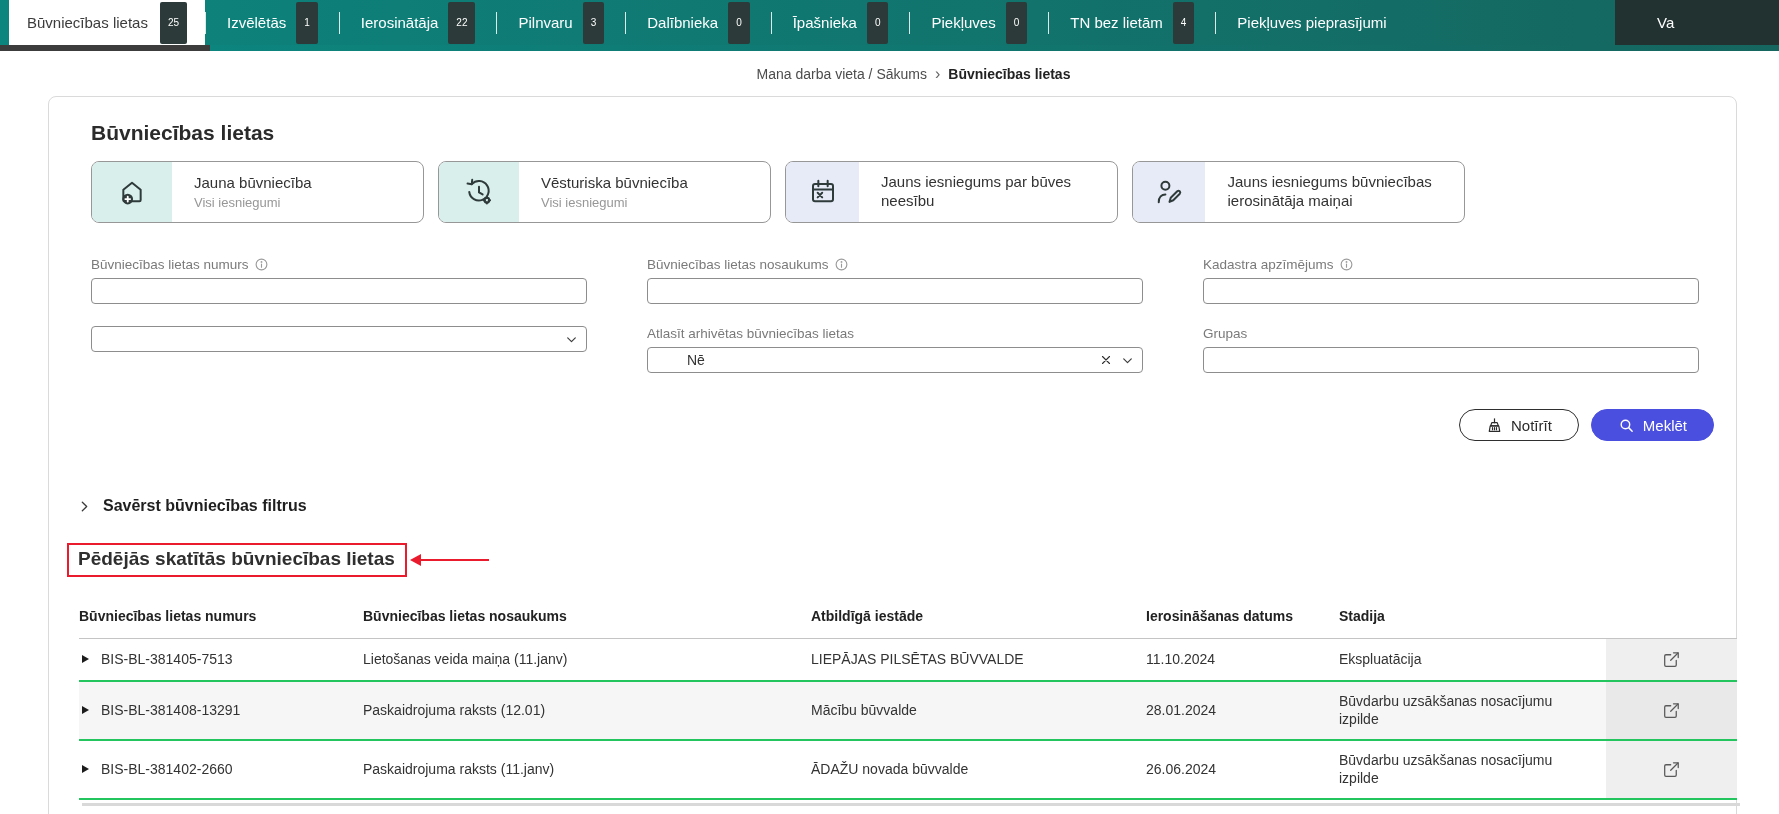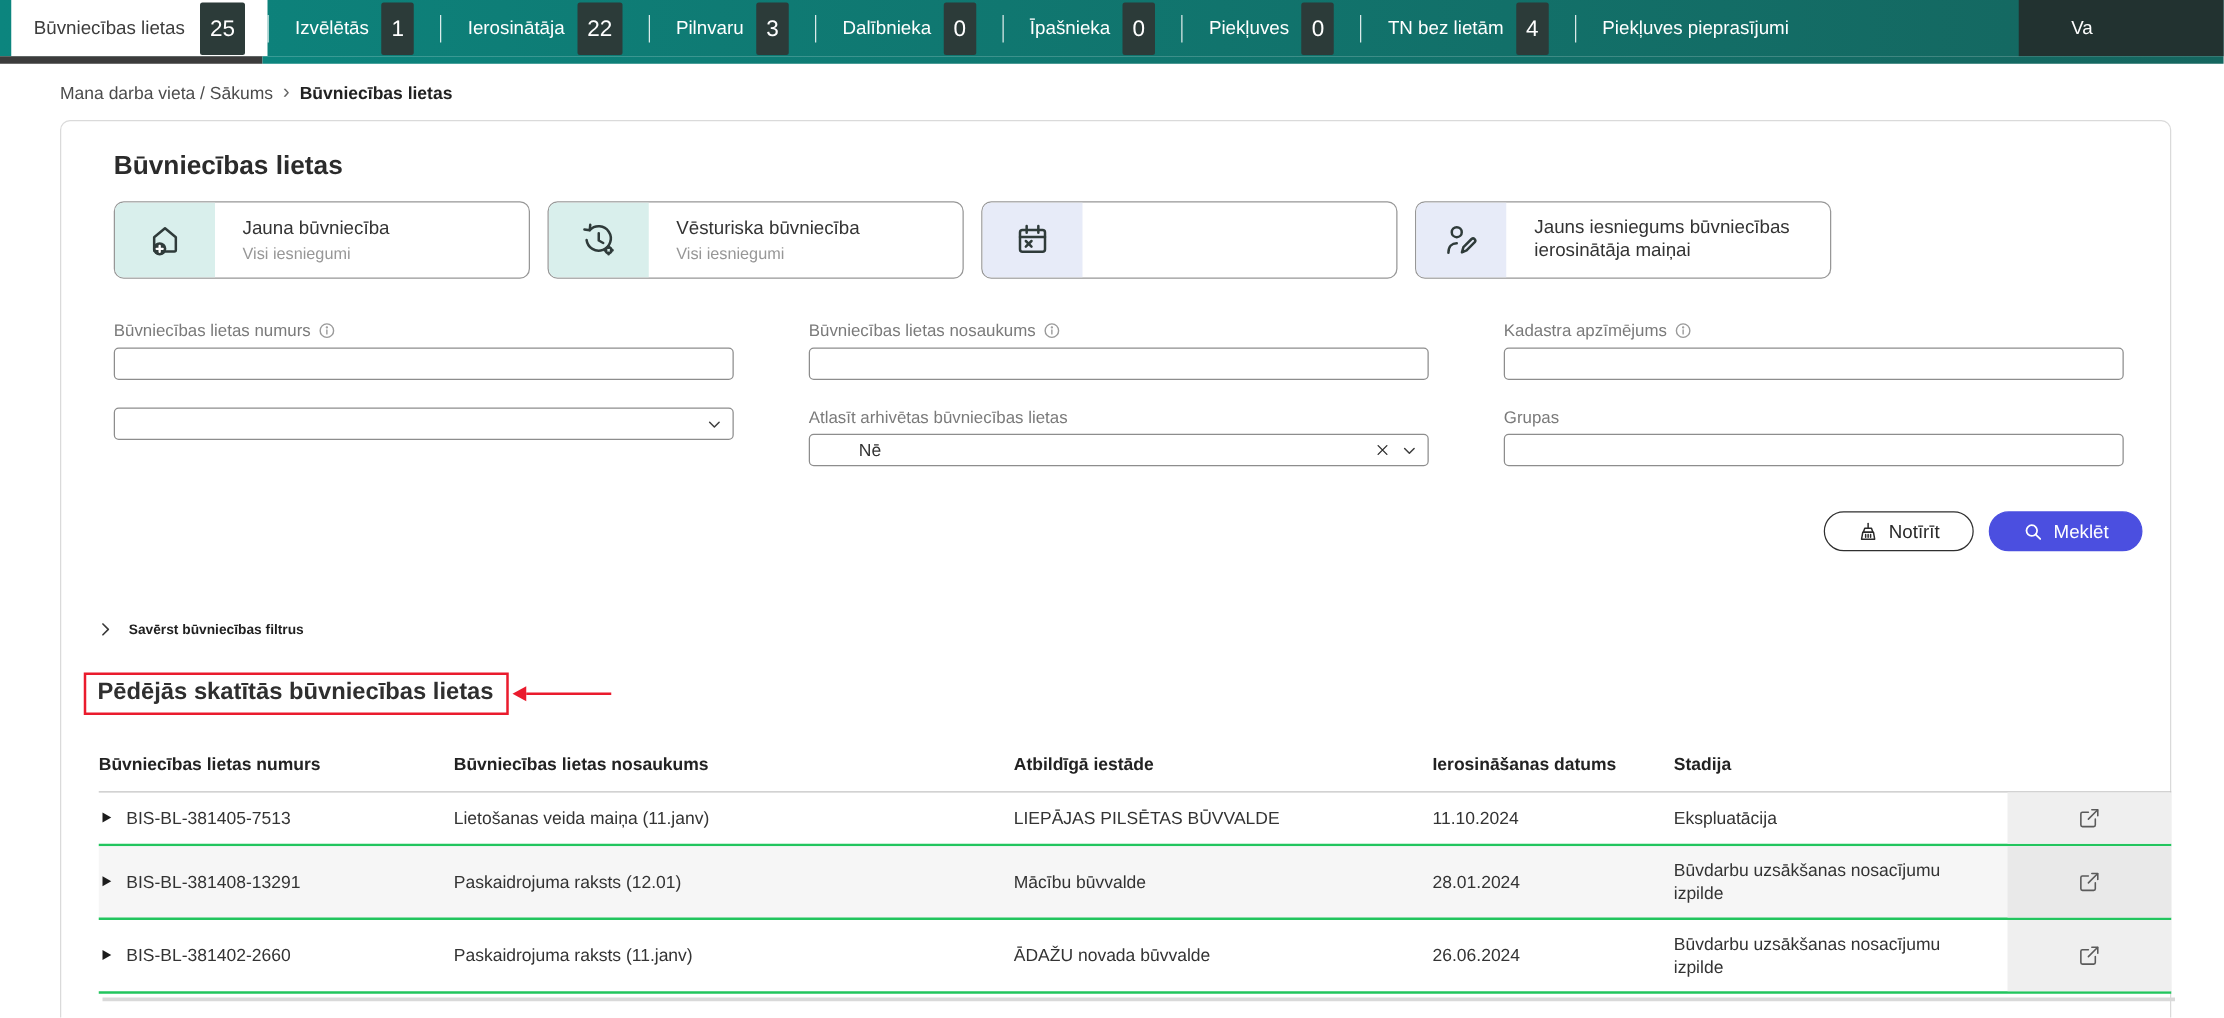--- a/index.html
+++ b/index.html
@@ -4,35 +4,35 @@
 <style>
   * { box-sizing: border-box; margin: 0; padding: 0; }
   html, body { width: 1779px; height: 814px; overflow: hidden; background: #fff;
     font-family: "Liberation Sans", sans-serif; color: #333; }
 
   
   .nav { height: 45px; background: linear-gradient(90deg, #0c857e, #15665f);
     display: flex; align-items: stretch; }
   .tab-active { background: #fff; margin-left: 9px; padding: 0 18px; display: flex;
     align-items: center; gap: 12px; font-size: 15px; color: #3c3c3c; cursor: pointer; }
-  .nav-badge { background: #2c3b39; color: #fff; font-size: 18px; padding: 12px 8px;
+  .nav-badge { background: #2c3b39; color: #fff; font-size: 10px; padding: 12px 8px;
     border-radius: 2px; line-height: 18px; }
   .tab { color: #fff; font-size: 15px; display: flex; align-items: center; gap: 10px;
     padding: 0 21px; cursor: pointer; white-space: nowrap; }
   .vsep { width: 1px; height: 22px; background: rgba(255,255,255,.85); align-self: center; }
   .tab .chev { margin-left: 2px; }
   .nav-overflow { margin-left: auto; background: #223230; color: #fff; display: flex;
     align-items: center; padding-left: 42px; width: 164px; font-size: 15px; cursor: pointer; }
   .substrip { height: 6px; display: flex; }
   .substrip .dark { width: 210px; background: #3c3c3c; }
   .substrip .teal { flex: 1; background: linear-gradient(90deg, #0c857e, #15665f); }
 
   
   .breadcrumb { height: 45px; display: flex; align-items: center; gap: 8px;
-    padding-left: 48px; font-size: 14px; color: #4c4c4c; }
+    padding-left: 48px; font-size: 14px; color: #4c4c4c; justify-content: center; }
   .breadcrumb .crumb-link { cursor: pointer; }
   .breadcrumb .sep { color: #666; font-size: 16px; }
   .breadcrumb .current { font-weight: bold; color: #222; }
 
   
   .card { margin-left: 48px; width: 1689px; height: 740px; border: 1px solid #dadada;
     border-radius: 8px; background: #fff; padding: 24px 20px 0 27px; }
   .page-title { margin-left: 15px; font-size: 21px; font-weight: bold; color: #2b2b2b; }
 
   
@@ -69,21 +69,21 @@
   .btn { height: 32px; border-radius: 18px; display: flex; align-items: center;
     gap: 8px; font-size: 15px; padding: 0 26px; cursor: pointer; }
   .btn svg { width: 17px; height: 17px; }
   .btn-clear { background: #fff; border: 1px solid #2f2f2f; color: #2a2a2a; }
   .btn-search { background: #4b4fe0; border: 1px solid #4b4fe0; color: #fff; }
 
   
   .collapse-row { display: flex; align-items: center; gap: 12px; margin: 56px 0 0 2px;
     cursor: pointer; }
   .collapse-row svg { width: 13px; height: 13px; }
-  .collapse-label { font-size: 11px; font-weight: bold; color: #1f1f1f; }
+  .collapse-label { font-size: 16px; font-weight: bold; color: #1f1f1f; }
 
   
   .recent-head { display: flex; align-items: center; margin: 28px 0 0 -9px; }
   .recent-title-box { border: 2px solid #ea1b2d; padding: 3px 10px 5px 9px; }
   .recent-title { font-size: 19px; font-weight: bold; color: #2f2f2f; }
   .red-arrow { display: flex; align-items: center; margin-left: 3px; }
   .red-arrow .head { width: 0; height: 0; border-top: 6px solid transparent;
     border-bottom: 6px solid transparent; border-right: 11px solid #ea1b2d; }
   .red-arrow .shaft { width: 68px; height: 2px; background: #ea1b2d; }
 
@@ -203,20 +203,23 @@
       </div>
     </div>
     <div class="qa">
       <div class="qa-icon indigo">
         <svg viewBox="0 0 24 24" fill="none" stroke="#2f3b3a" stroke-width="1.5" stroke-linecap="round" stroke-linejoin="round">
           <rect x="4.5" y="6" width="15" height="13" rx="1.5"></rect>
           <path d="M8.5 3.6v4M15.5 3.6v4M4.5 10.2h15"></path>
           <path d="M8 12.6l3.4 3.4M11.4 12.6L8 16"></path>
         </svg>
       </div>
+      <div class="qa-text">
+        <span class="qa-title">Jauns iesniegums par būves neesību</span>
+      </div>
     </div>
     <div class="qa">
       <div class="qa-icon indigo">
         <svg viewBox="0 0 24 24" fill="none" stroke="#2f3b3a" stroke-width="1.5" stroke-linecap="round" stroke-linejoin="round">
           <circle cx="9.3" cy="7.3" r="3"></circle>
           <path d="M4.3 19.6c0-3.7 2.2-5.7 5-5.7"></path>
           <path d="M12.4 19.4l.9-3.1 4.9-4.9a1.35 1.35 0 0 1 1.9 1.9l-4.9 4.9z"></path>
         </svg>
       </div>
       <div class="qa-text">

